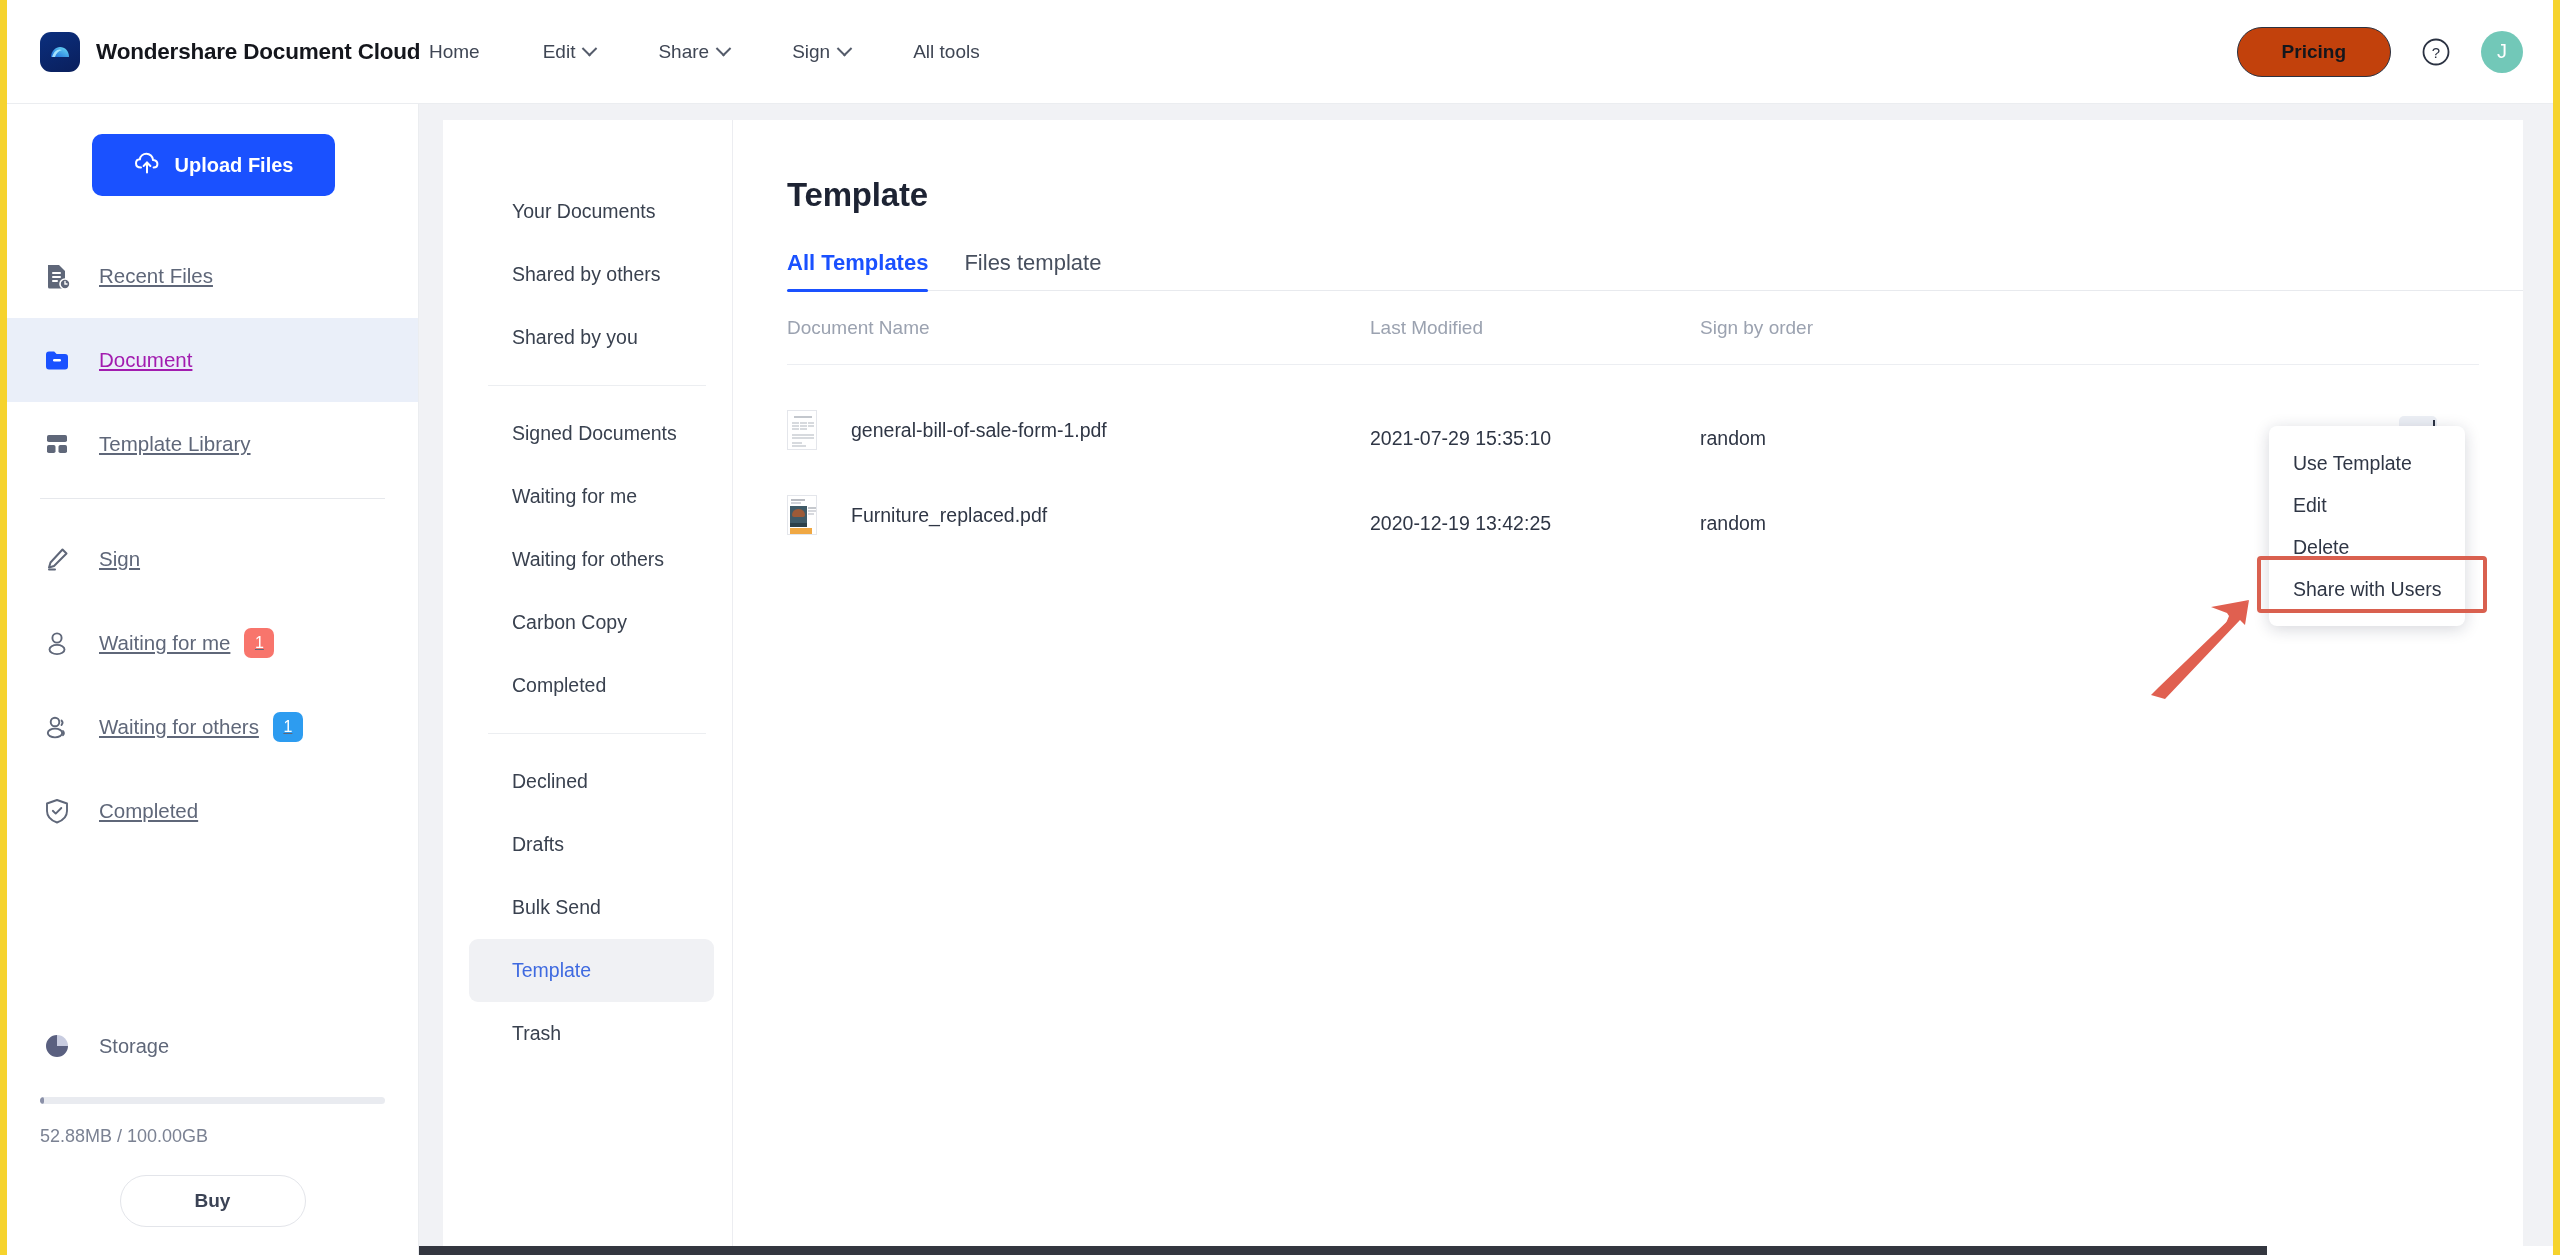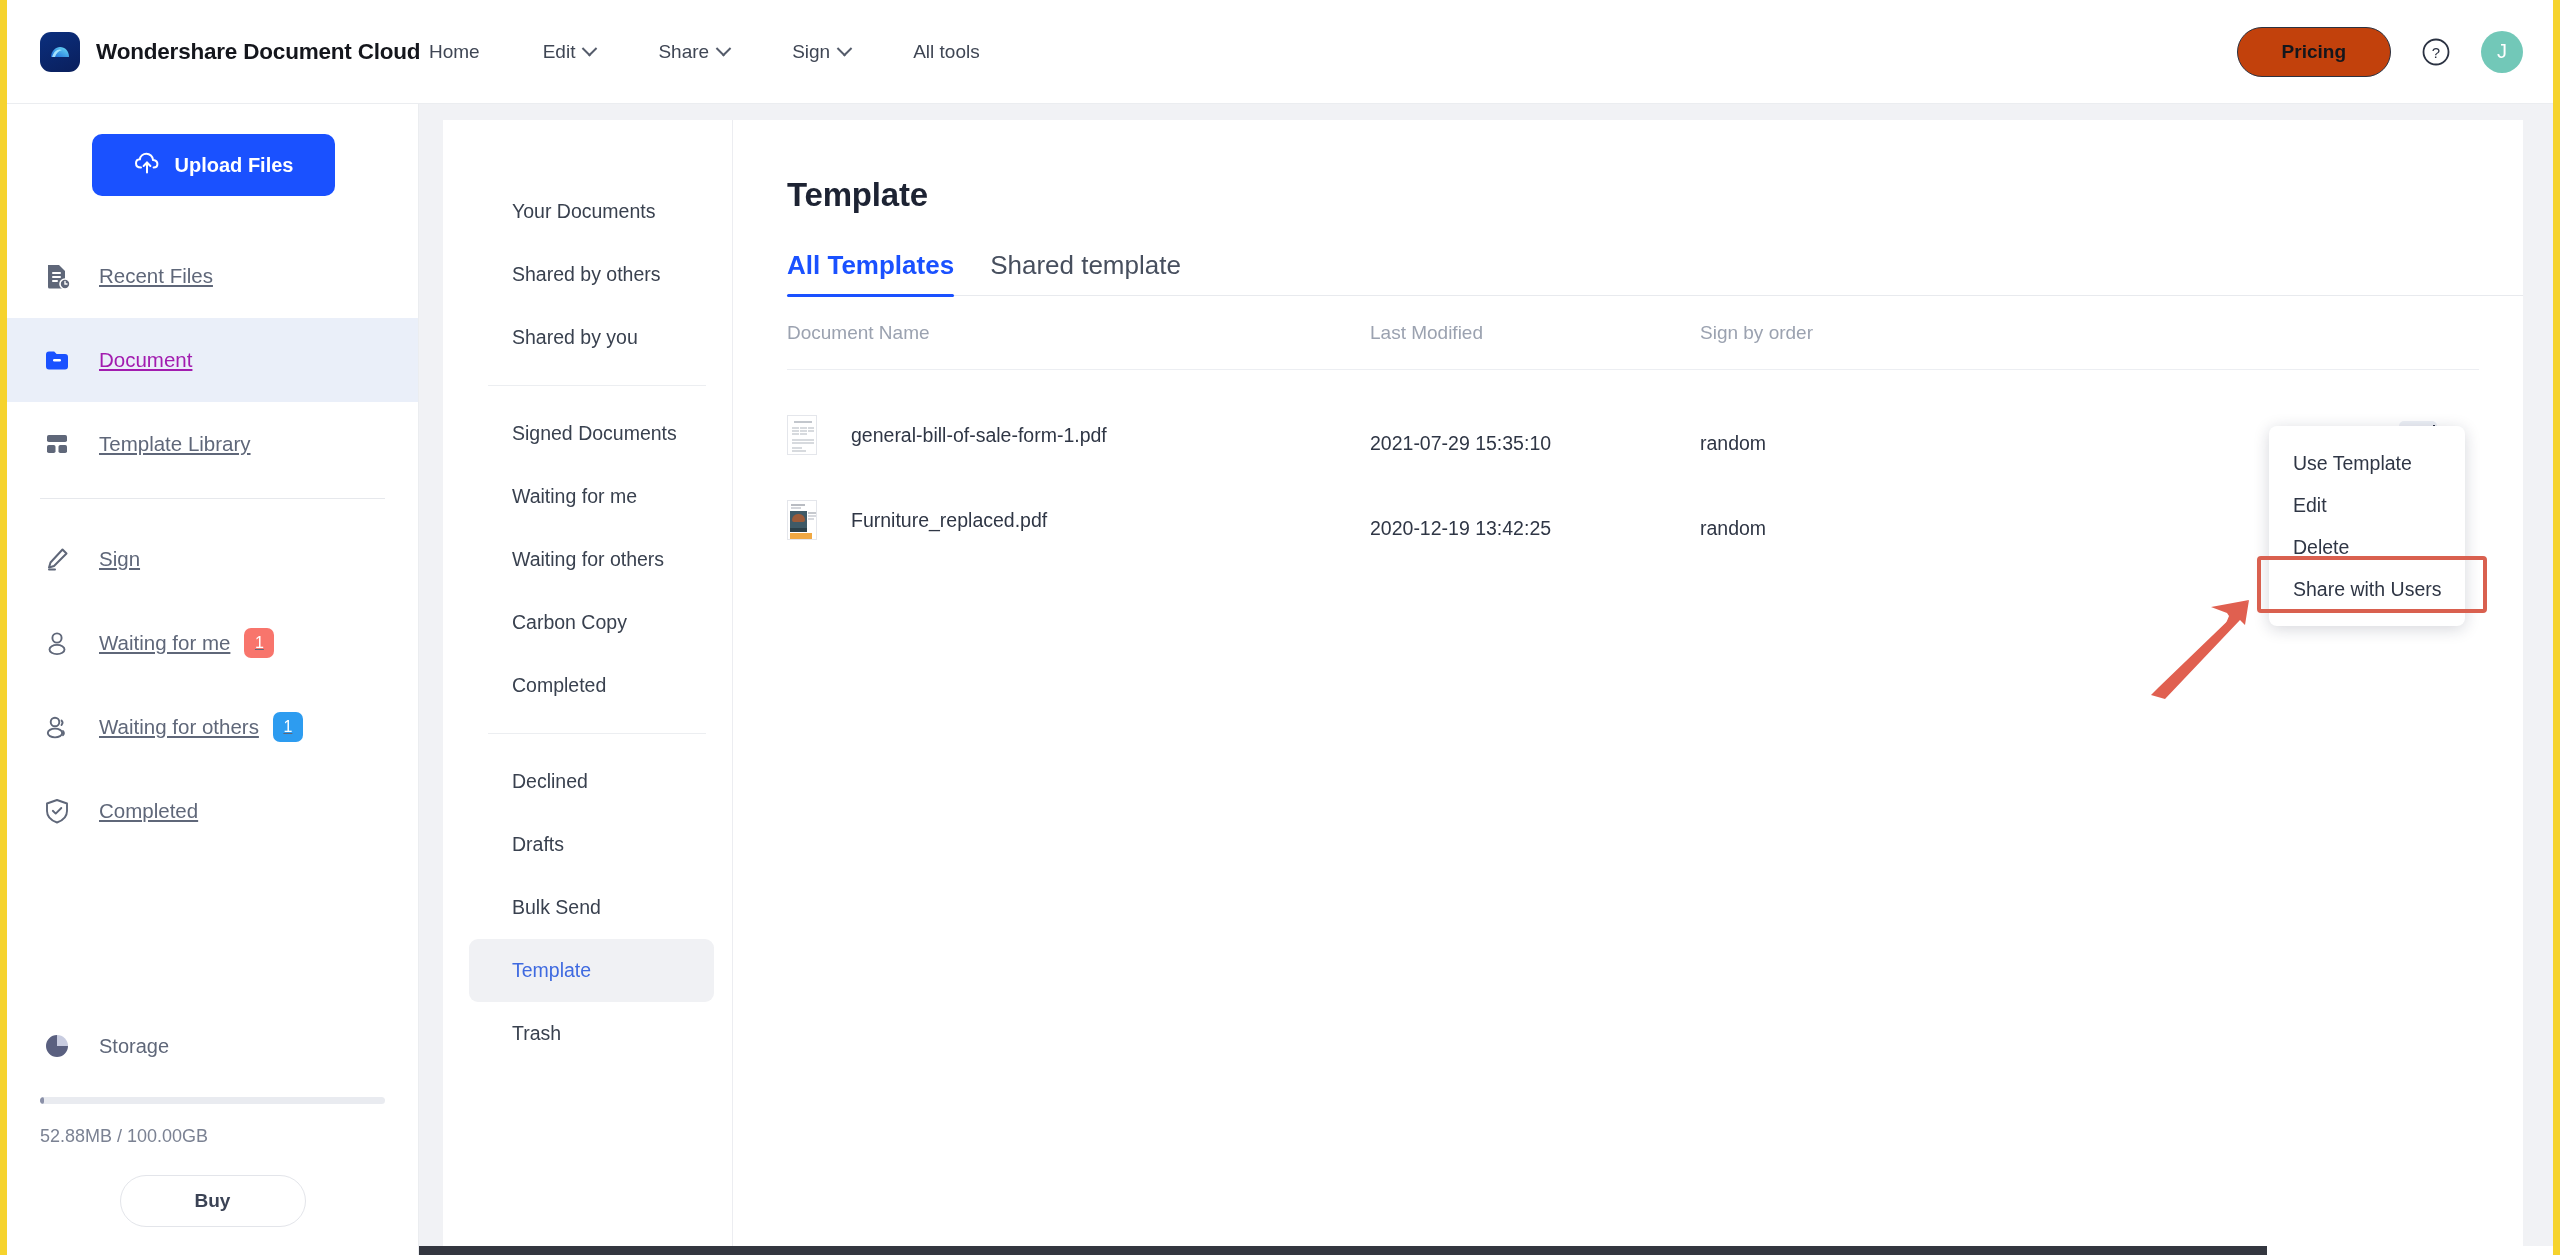--- a/index.html
+++ b/index.html
@@ -330,21 +330,21 @@
   }
 
   #tabs {
     display: flex;
     gap: 36px;
     margin-top: 36px;
     border-bottom: 1px solid #e8eaee;
     padding-right: 44px;
   }
   .tab {
-    font-size: 26px;
+    font-size: 22px;
     color: #474f5e;
     padding-bottom: 14px;
     cursor: pointer;
     position: relative;
     white-space: nowrap;
   }
   .tab.active {
     color: #1a51ff;
     font-weight: bold;
   }
@@ -711,21 +711,21 @@
 
       <section id="main-panel">
 
         <h1 id="page-title">Template</h1>
 
         <div id="tabs">
           <div class="tab active">
             <span>All Templates</span>
           </div>
           <div class="tab">
-            <span>Shared template</span>
+            <span>Files template</span>
           </div>
         </div>
 
         <div id="doc-table">
 
           <div class="th-row">
             <div class="col-name">Document Name</div>
             <div class="col-mod">Last Modified</div>
             <div class="col-sign">Sign by order</div>
             <div class="col-act"></div>

